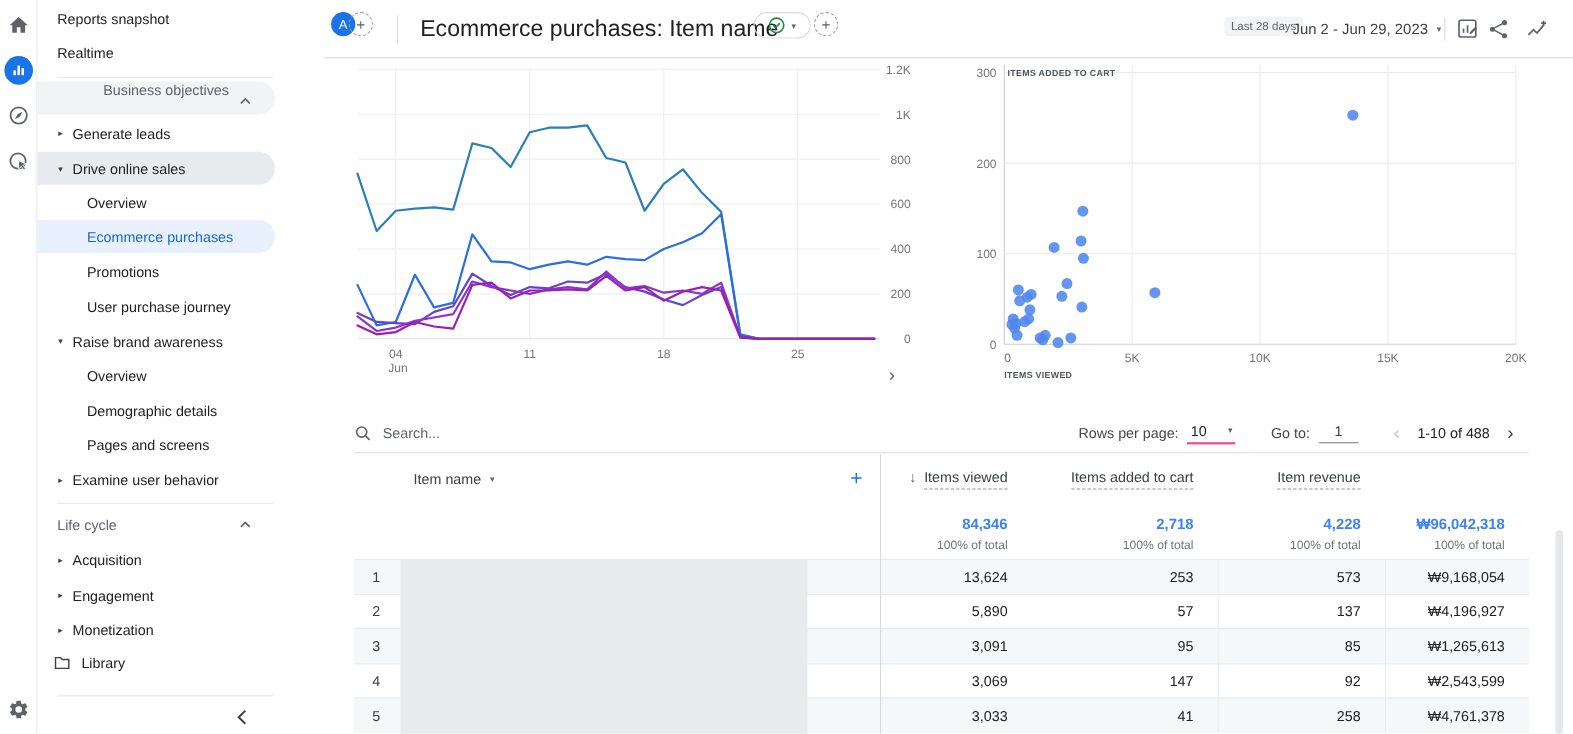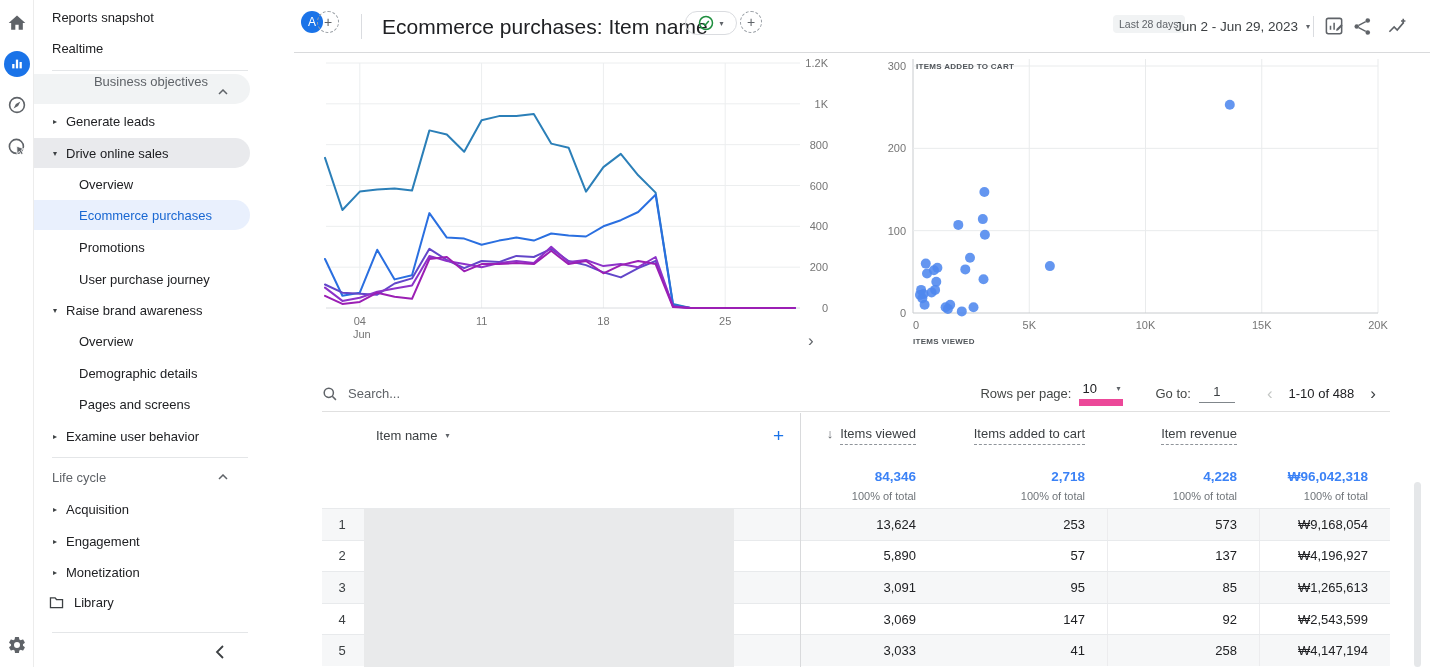--- a/index.html
+++ b/index.html
@@ -42,21 +42,21 @@
   #carousel-next { position:absolute; left:808px; top:331px; font-size:17px; color:#5f6368; cursor:pointer; }
 
   
   #tablewrap { position:absolute; left:322px; top:376px; width:1068px; height:291px; background:#fff; }
   #toolbar { height:36px; display:flex; align-items:center; border-bottom:1px solid #e0e0e0; font-size:13px; color:#3c4043; }
   #search-box { display:flex; align-items:center; gap:10px; }
   #search-box input { border:none; outline:none; font-size:13px; font-family:inherit; color:#3c4043; width:180px; }
   #search-box input::placeholder { color:#5f6368; }
   .pager { display:flex; align-items:center; margin-left:auto; gap:8px; padding-right:8px; }
   .pager .lbl { color:#444746; }
-  .uline { display:inline-flex; align-items:center; justify-content:space-between; border-bottom:7px solid #ec4899; padding:0 3px 3px 3px; min-width:44px; cursor:pointer; }
+  .uline { display:inline-flex; align-items:center; justify-content:space-between; border-bottom:2px solid #ec4899; padding:0 3px 3px 3px; min-width:44px; cursor:pointer; }
   .uline .v { color:#202124; }
   .uline .c { font-size:8px; color:#5f6368; margin-left:8px; }
   .goto-in { display:inline-block; width:36px; text-align:center; border-bottom:1px solid #80868b; padding-bottom:3px; cursor:text; }
   .pg-prev { color:#c4c7c5; font-size:17px; padding:0 6px; }
   .pg-next { color:#3c4043; font-size:17px; padding:0 6px; cursor:pointer; }
   .range { margin:0 2px; color:#202124; }
 
   .trow { display:grid; grid-template-columns:40px 438px 138px 169px 152px 131px; }
   #thead { height:47px; }
   #thead .dimcell { display:flex; align-items:center; font-size:13px; color:#3c4043; }
@@ -428,21 +428,21 @@
       <div class="num">147</div>
       <div class="num colborder">92</div>
       <div class="num colborder">₩2,543,599</div>
     </div>
     <div class="trow drow">
       <div class="rownum">5</div>
       <div></div>
       <div class="num">3,033</div>
       <div class="num">41</div>
       <div class="num colborder">258</div>
-      <div class="num colborder">₩4,147,194</div>
+      <div class="num colborder">₩4,761,378</div>
     </div>
   </div>
 
   <div id="strong-div"></div>
   <div id="redaction"></div>
 </div>
 
 <div id="scrollbar"></div>
 
 </body></html>

